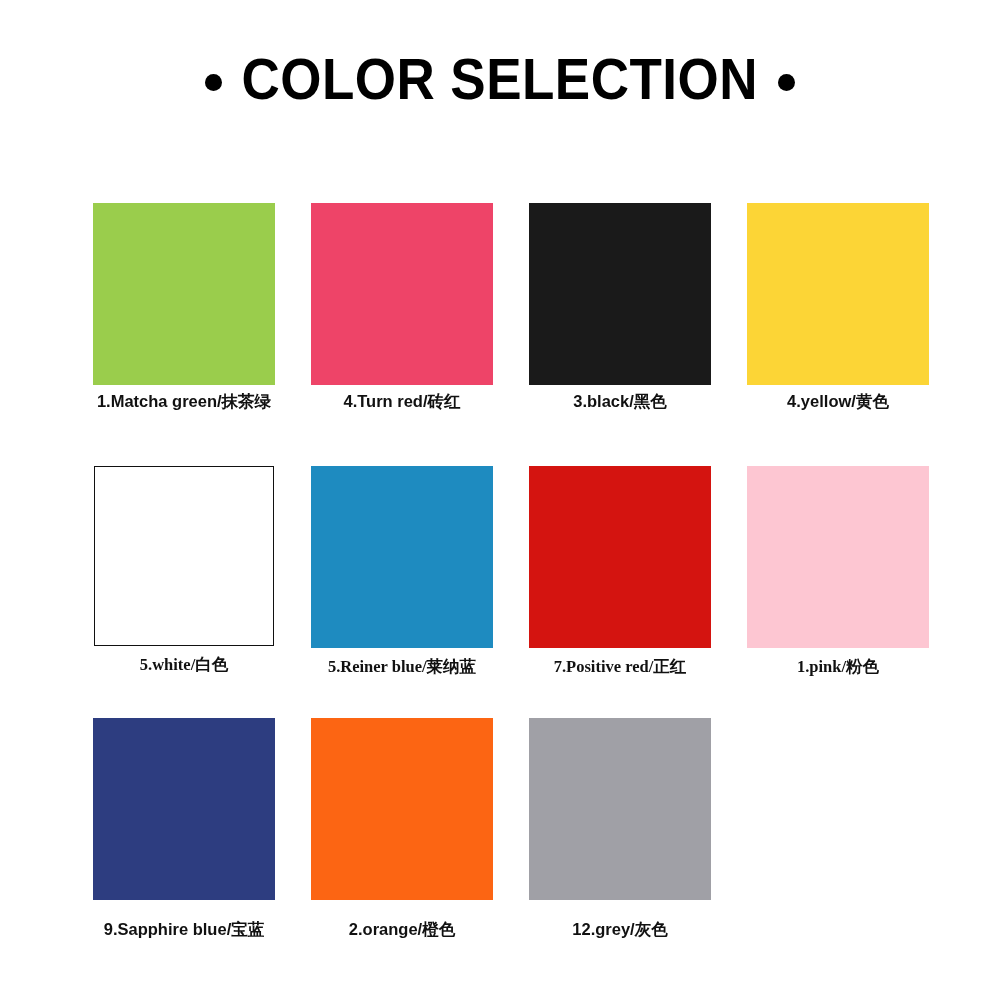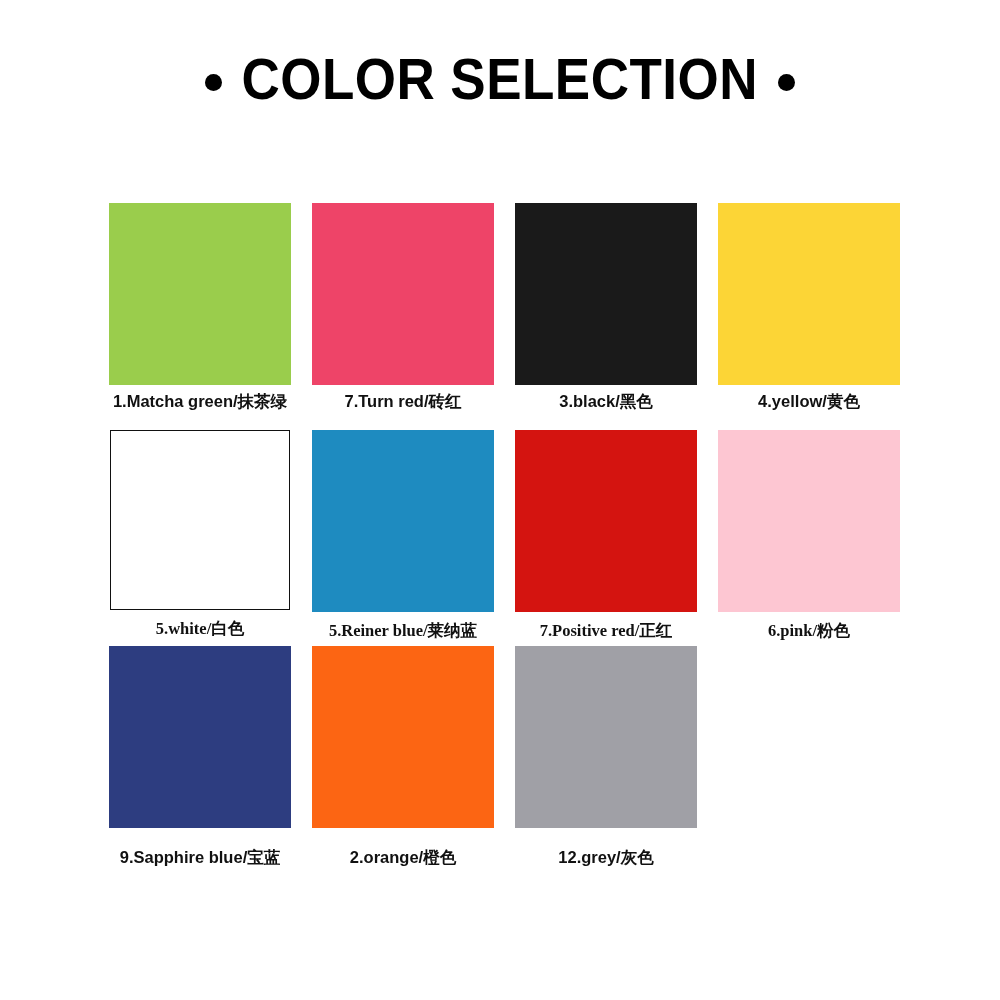--- a/index.html
+++ b/index.html
@@ -42,26 +42,27 @@
     line-height: 1;
     white-space: nowrap;
     transform: scaleX(0.93);
     transform-origin: center;
   }
 
   
   .grid {
     position: absolute;
     top: 203px;
-    left: 109px;
+    left: 93px;
     width: 791px;
     display: grid;
     grid-template-columns: repeat(4, 182px);
     column-gap: 21px;
     row-gap: 0px;
+    gap: 36px;
   }
   .cell {
     width: 182px;
   }
   .cell.row-0 { height: 227px; }
   .cell.row-1 { height: 216px; }
   .cell.row-2 { height: 215px; }
 
   .swatch {
     width: 182px;
@@ -100,21 +101,21 @@
   <span class="title-dot"></span>
 </div>
 
 <div class="grid">
     <div class="cell row-0">
       <div class="swatch" style="background: rgb(154, 205, 76);"></div>
       <span class="caption">1.Matcha green/抹茶绿</span>
     </div>
     <div class="cell row-0">
       <div class="swatch" style="background: rgb(238, 68, 104);"></div>
-      <span class="caption">7.Turn red/砖红</span>
+      <span class="caption">4.Turn red/砖红</span>
     </div>
     <div class="cell row-0">
       <div class="swatch" style="background: rgb(26, 26, 26);"></div>
       <span class="caption">3.black/黑色</span>
     </div>
     <div class="cell row-0">
       <div class="swatch" style="background: rgb(252, 213, 54);"></div>
       <span class="caption">4.yellow/黄色</span>
     </div>
     <div class="cell row-1">
@@ -124,21 +125,21 @@
     <div class="cell row-1">
       <div class="swatch" style="background: rgb(30, 139, 192);"></div>
       <span class="caption">5.Reiner blue/莱纳蓝</span>
     </div>
     <div class="cell row-1">
       <div class="swatch" style="background: rgb(212, 20, 16);"></div>
       <span class="caption">7.Positive red/正红</span>
     </div>
     <div class="cell row-1">
       <div class="swatch" style="background: rgb(253, 198, 210);"></div>
-      <span class="caption">6.pink/粉色</span>
+      <span class="caption">1.pink/粉色</span>
     </div>
     <div class="cell row-2">
       <div class="swatch" style="background: rgb(45, 61, 128);"></div>
       <span class="caption">9.Sapphire blue/宝蓝</span>
     </div>
     <div class="cell row-2">
       <div class="swatch" style="background: rgb(252, 101, 19);"></div>
       <span class="caption">2.orange/橙色</span>
     </div>
     <div class="cell row-2">

